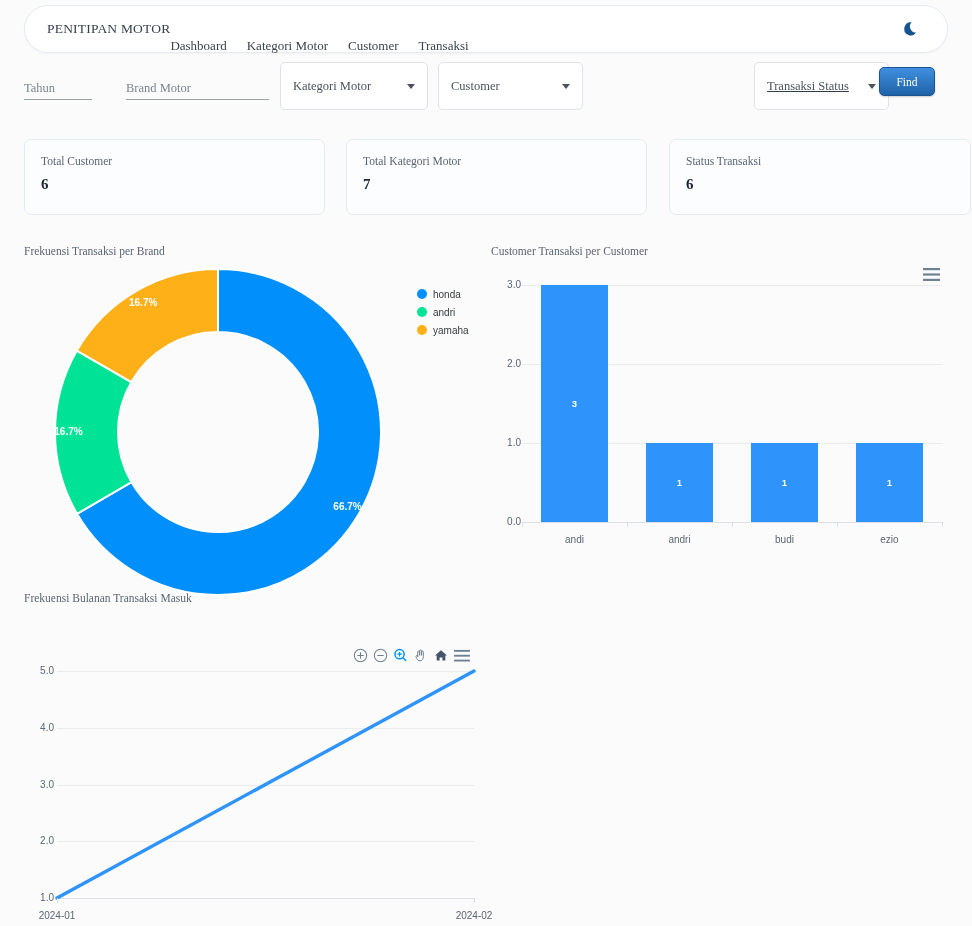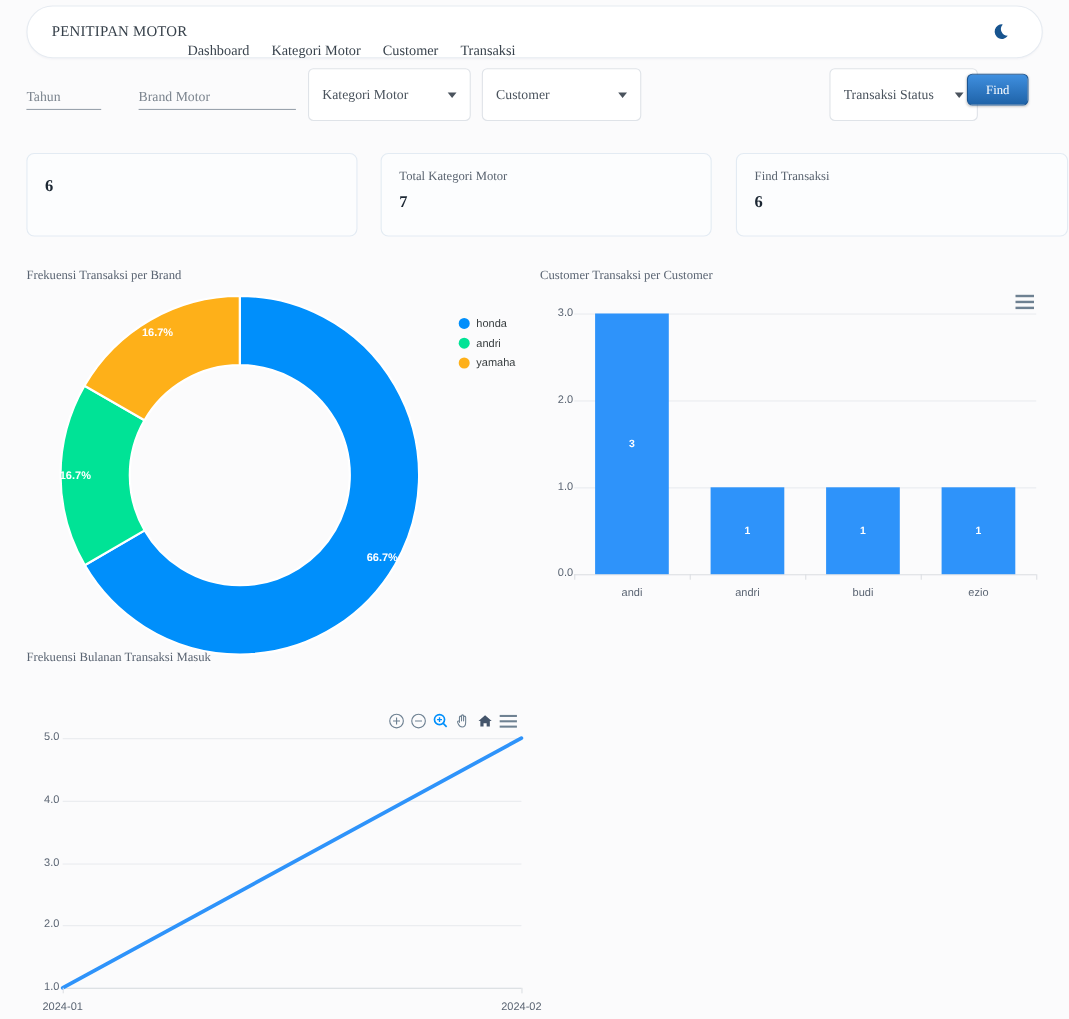--- a/index.html
+++ b/index.html
@@ -74,21 +74,21 @@
   }
   .sel span.lbl { font-size: 12.5px; color: #4a535d; flex: 1 1 auto; }
   .caret {
     width: 0; height: 0; margin-left: 8px;
     border-left: 4.5px solid transparent;
     border-right: 4.5px solid transparent;
     border-top: 5px solid #4a535d;
   }
   #sel-kategori { left: 256px; width: 148px; }
   #sel-customer { left: 414px; width: 145px; }
-  #sel-status   { left: 730px; width: 135px; }
+  #sel-status   { left: 730px; width: 135px; text-decoration: underline; }
 
   .find-btn {
     position: absolute; left: 879px; top: 67px;
     width: 56px; height: 29px; border-radius: 5px;
     background: linear-gradient(180deg,#3f8fdf 0%,#1f63a8 100%);
     border: 1px solid #1b5490;
     color: #fff; font-size: 11.5px;
     display: flex; align-items: center; justify-content: center;
     cursor: pointer;
     box-shadow: 0 1px 2px rgba(0,0,0,.18);
@@ -196,28 +196,29 @@
     <div class="sel" id="sel-status">
       <span class="lbl">Transaksi Status</span>
       <span class="caret"></span>
     </div>
   </div>
 
   <div class="find-btn">Find</div>
 
   <div class="cards">
     <div class="card" id="card-0">
+      <div class="card-label">Total Customer</div>
       <div class="card-value">6</div>
     </div>
     <div class="card" id="card-1">
       <div class="card-label">Total Kategori Motor</div>
       <div class="card-value">7</div>
     </div>
     <div class="card" id="card-2">
-      <div class="card-label">Find Transaksi</div>
+      <div class="card-label">Status Transaksi</div>
       <div class="card-value">6</div>
     </div>
   </div>
 
   <div class="chart-title" id="t-donut">Frekuensi Transaksi per Brand</div>
   <div class="chart-title" id="t-bar">Customer Transaksi per Customer</div>
   <div class="chart-title" id="t-line">Frekuensi Bulanan Transaksi Masuk</div>
 
   <div class="donut-wrap">
     <svg class="donut-svg" width="340" height="340" viewBox="0 0 340 340">

